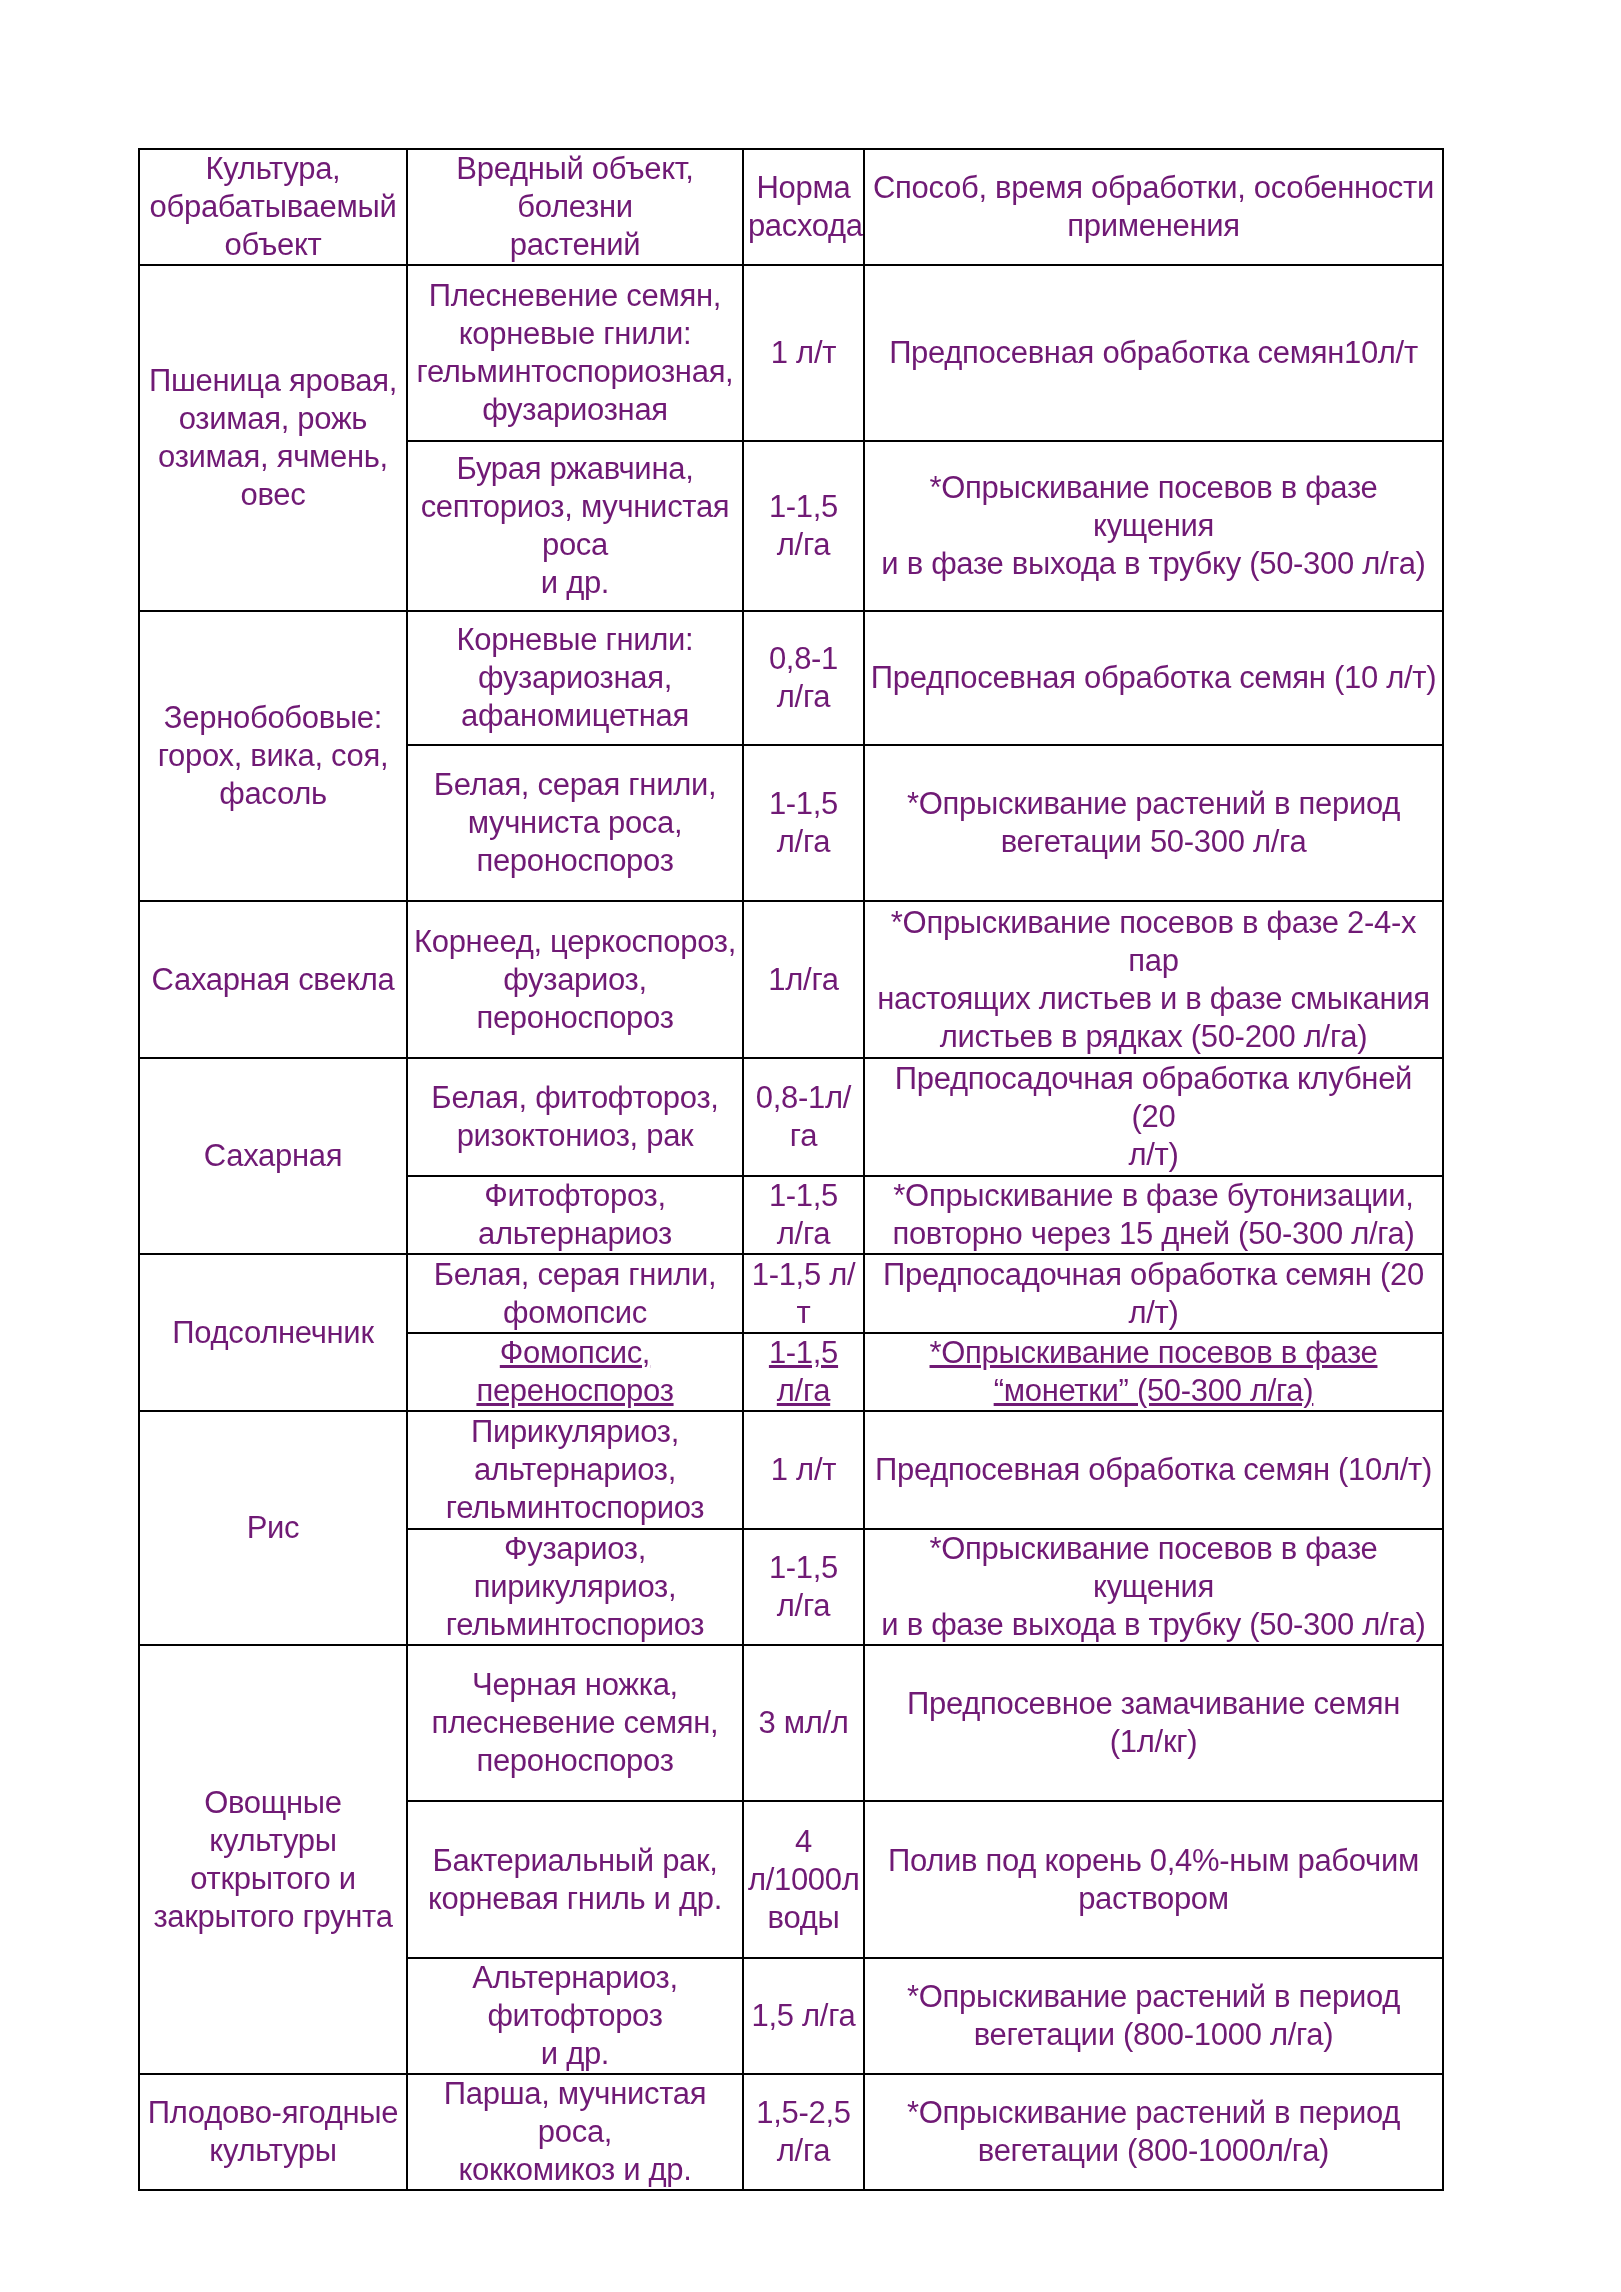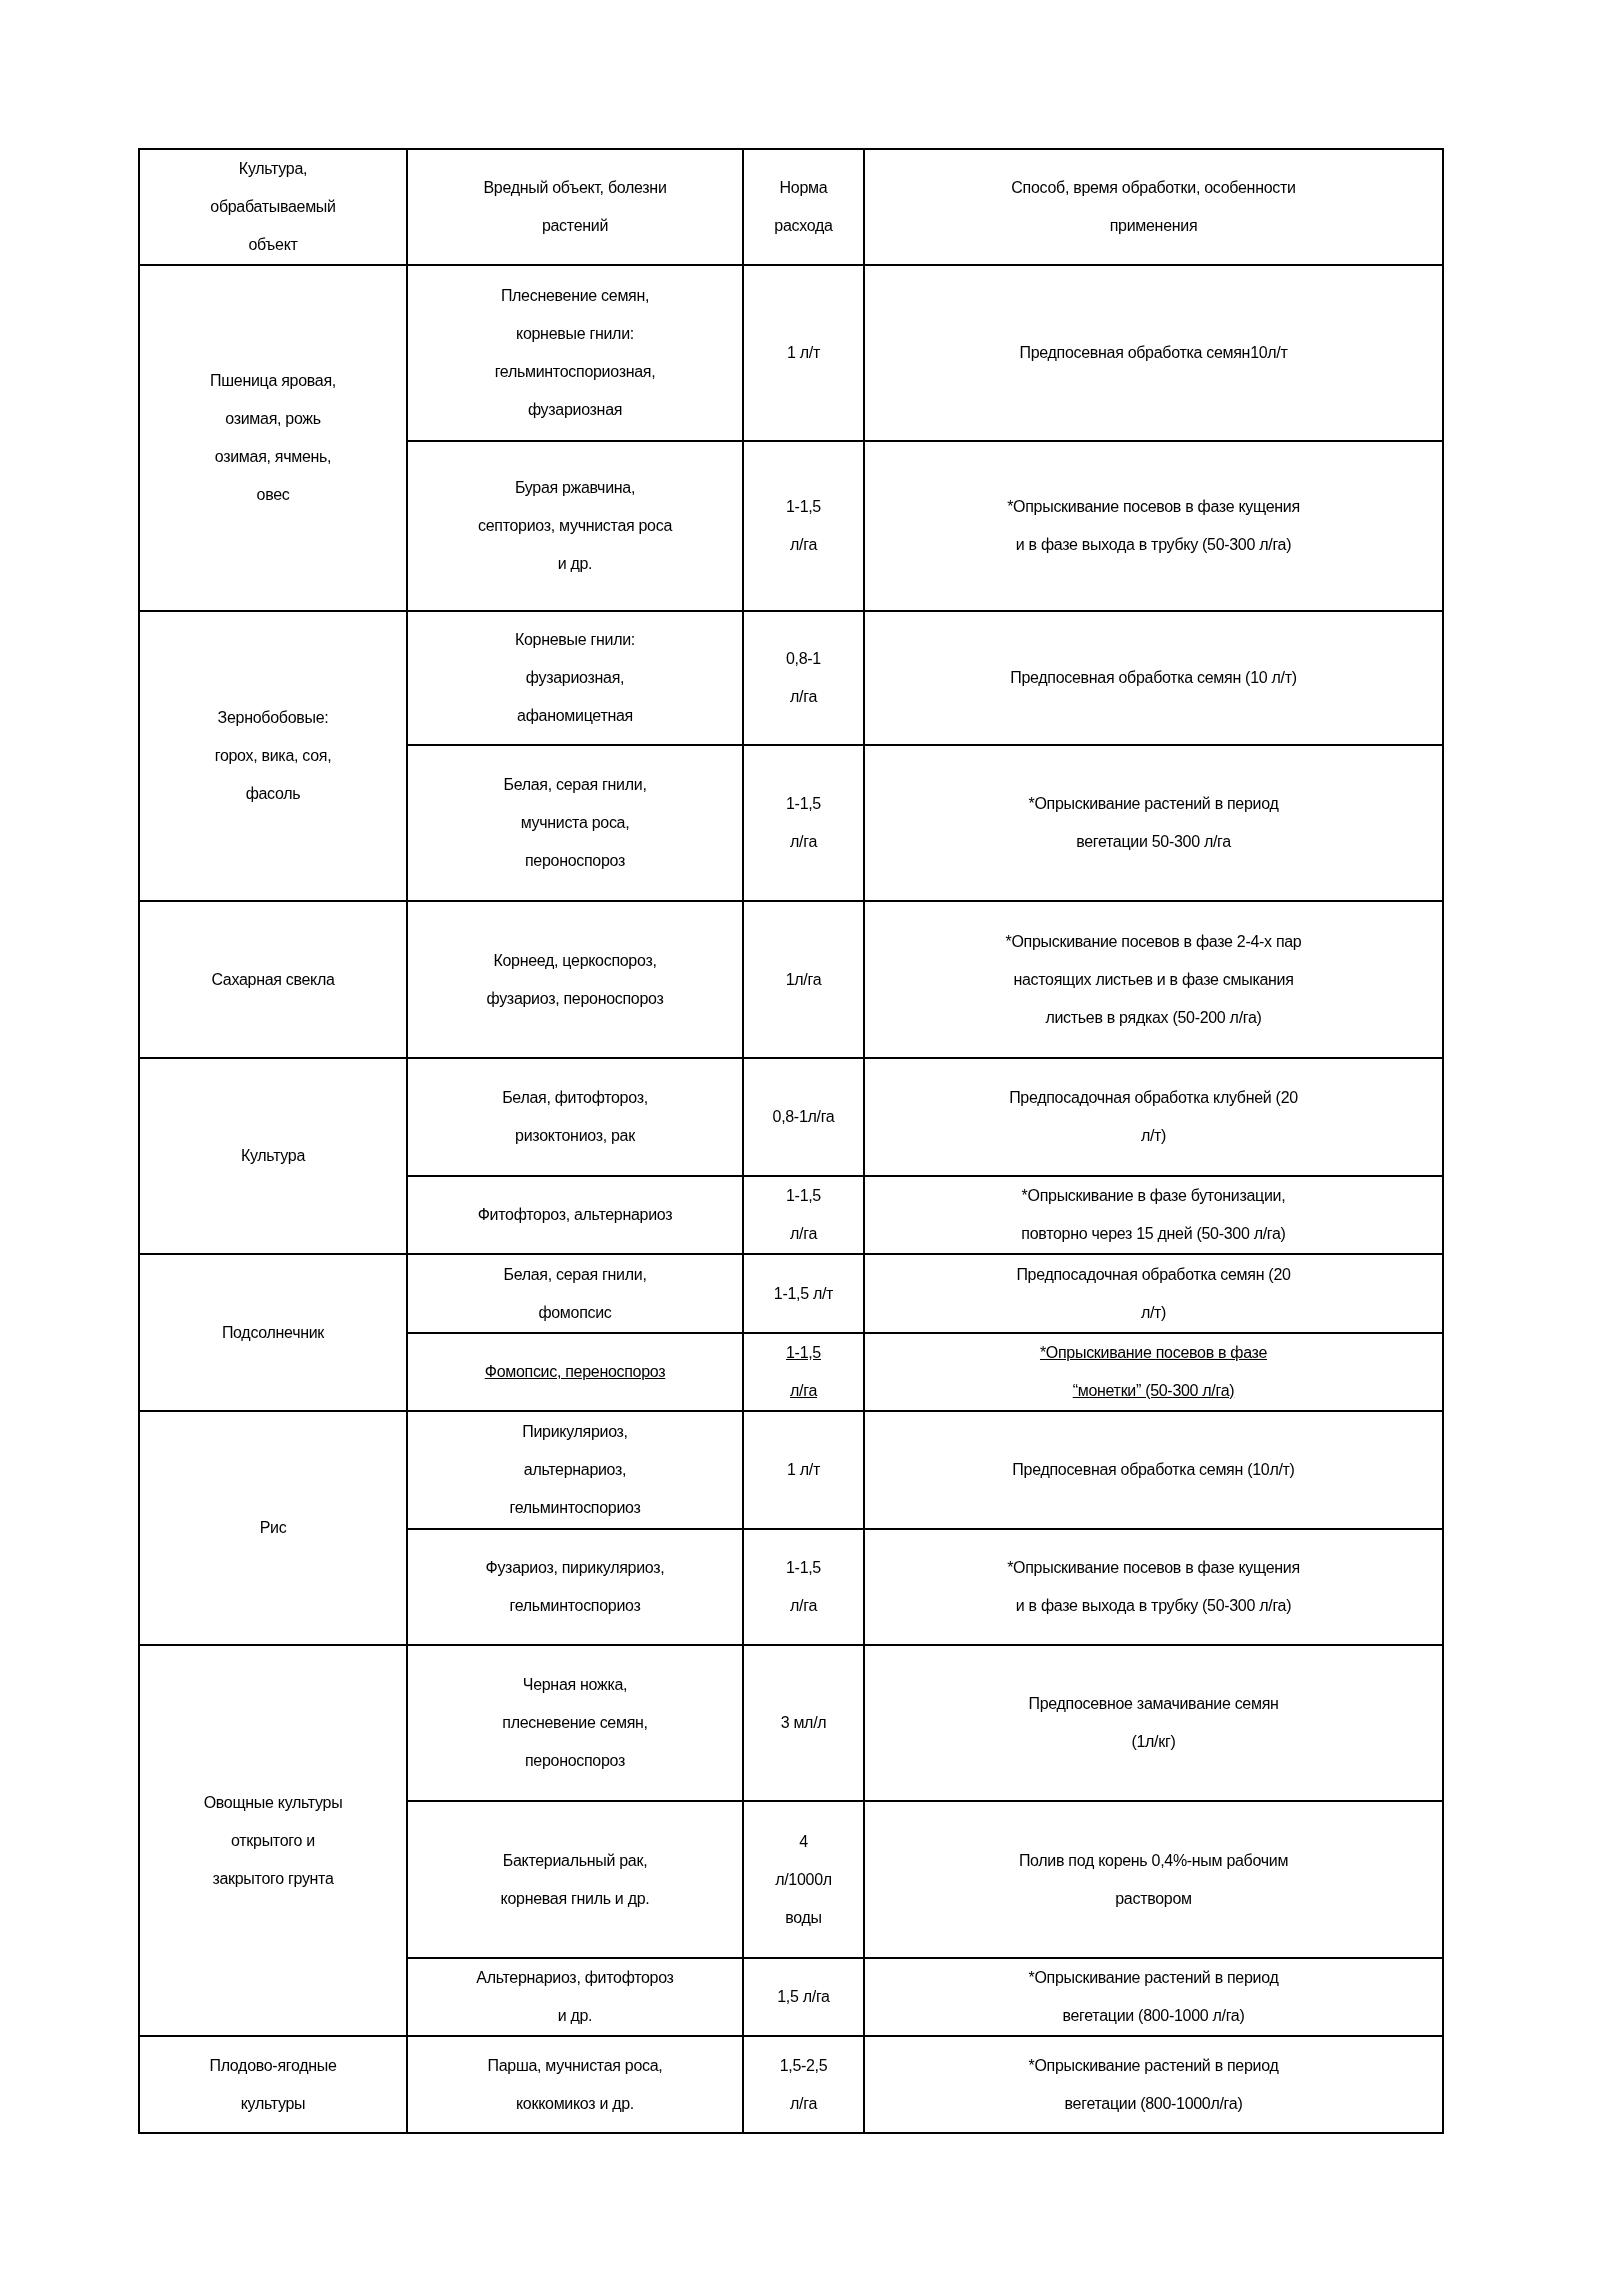--- a/index.html
+++ b/index.html
@@ -4,23 +4,23 @@
 <style>
   html, body { margin: 0; padding: 0; background: #ffffff; }
   body { width: 1621px; height: 2293px; position: relative; overflow: hidden; }
   .page { position: absolute; left: 0; top: 0; width: 1621px; height: 2293px; background: #fff; }
   table.main {
     position: absolute; left: 138px; top: 148px;
     width: 1304px;
     border-collapse: collapse;
     table-layout: fixed;
     font-family: "Liberation Sans", "DejaVu Sans", sans-serif;
-    font-size: 16px;
+    font-size: 31px;
     line-height: 38px;
-    color: #000000;
+    color: #701a75;
     border: 2.9px solid #000;
   }
   table.main td, table.main th {
     border: 2px solid #000;
     text-align: center;
     vertical-align: middle;
     padding: 0 3.9px;
     font-weight: normal;
     letter-spacing: -0.3px;
   }
@@ -146,21 +146,21 @@
             <span class="cell-text">1л/га</span>
           </td>
           <td class="c4">
             <span class="cell-text">*Опрыскивание посевов в фазе 2-4-х пар
 настоящих листьев и в фазе смыкания
 листьев в рядках (50-200 л/га)</span>
           </td>
         </tr>
         <tr class="grp-top" style="height: 118px;">
           <td class="c1" rowspan="2">
-            <span class="cell-text">Культура</span>
+            <span class="cell-text">Сахарная</span>
           </td>
           <td class="c2">
             <span class="cell-text">Белая, фитофтороз,
 ризоктониоз, рак</span>
           </td>
           <td class="c3">
             <span class="cell-text">0,8-1л/га</span>
           </td>
           <td class="c4">
             <span class="cell-text">Предпосадочная обработка клубней (20

